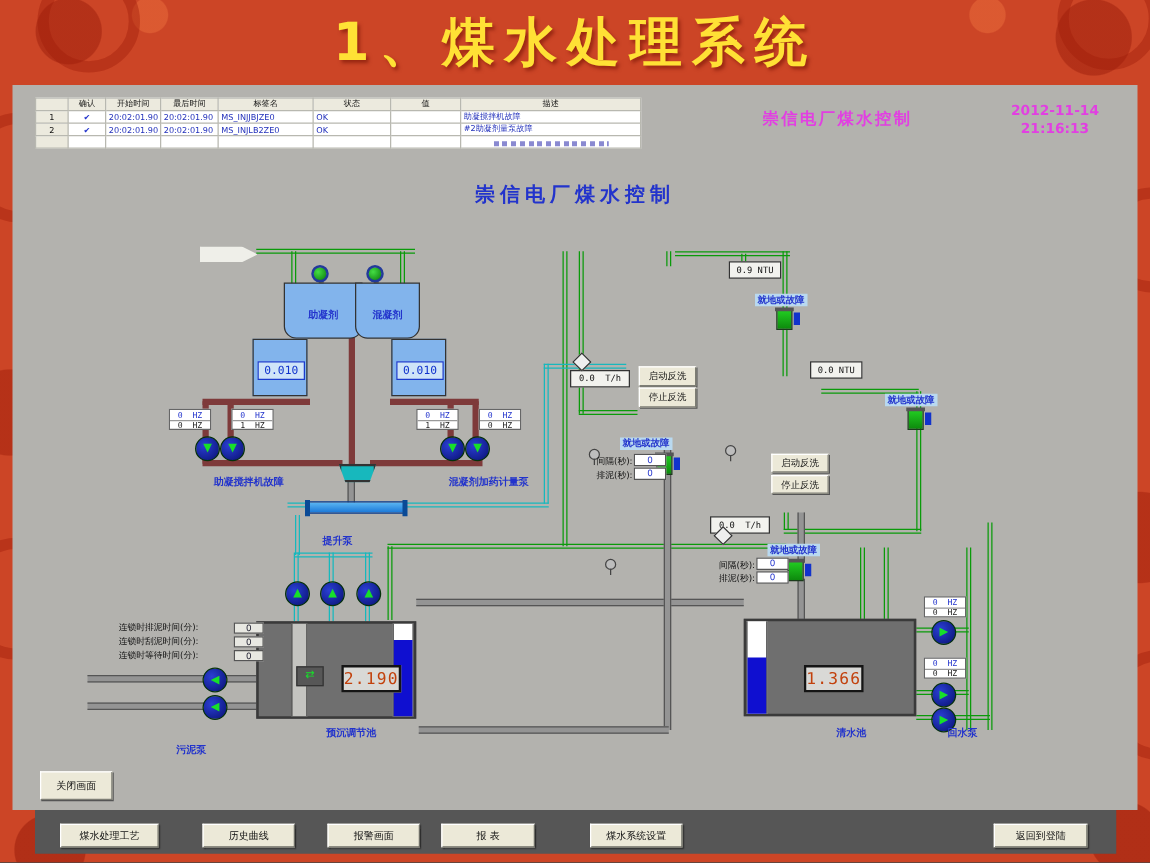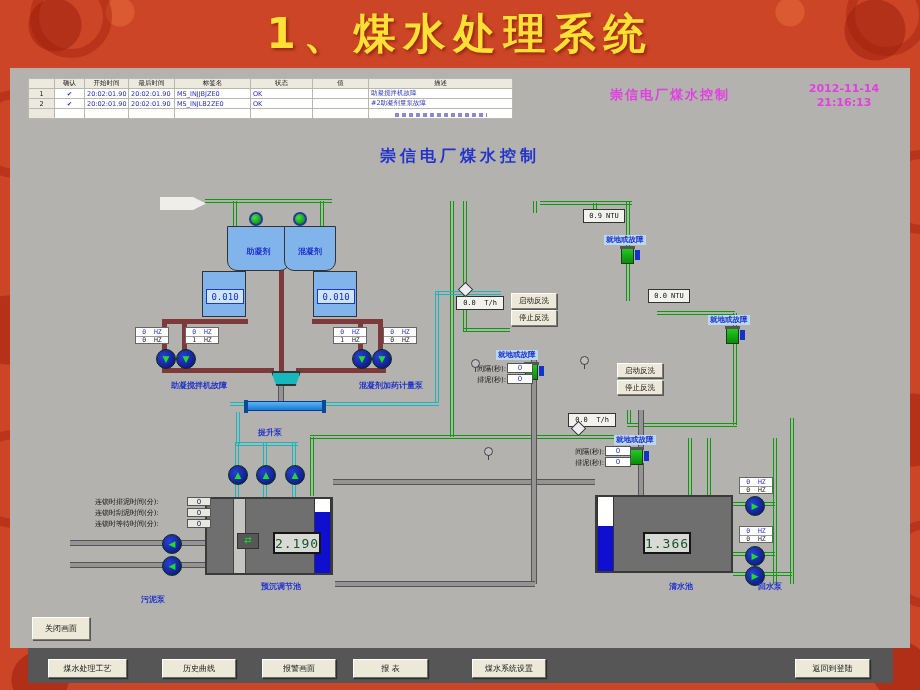--- a/index.html
+++ b/index.html
@@ -79,21 +79,21 @@
     border:1px solid #1b3b1b;z-index:4;cursor:pointer}
   .valve::before{content:"";position:absolute;left:-2px;top:-2px;right:-2px;height:3px;background:#555}
   .valve::after{content:"";position:absolute;right:-7px;top:2px;width:5px;height:10px;background:#1133cc}
 
   .fault{font-size:7.5px;font-weight:bold;color:#2233cc;background:#b9d9f0;
     padding:0 2px;white-space:nowrap;z-index:4}
 
   .disp{background:#f2f2ee;border:1px solid #333;display:flex;align-items:center;justify-content:center;
     font:7px "DejaVu Sans Mono",monospace;color:#111;z-index:4;white-space:pre}
   .bigdisp{background:#d9d9d6;border:2px solid #151515;display:flex;align-items:center;justify-content:center;
-    font:13px "DejaVu Sans Mono",monospace;color:#14532d;letter-spacing:1px;z-index:4}
+    font:13px "DejaVu Sans Mono",monospace;color:#c2410c;letter-spacing:1px;z-index:4}
 
   .hz{width:34px;height:17px;background:#fff;border:1px solid #666;z-index:4;
     font:6.5px "DejaVu Sans Mono",monospace;text-align:center;box-sizing:border-box}
   .hz .t{display:block;height:8px;line-height:8px;color:#2233cc;border-bottom:1px solid #999;white-space:pre}
   .hz .b{display:block;height:7px;line-height:7px;color:#222;white-space:pre}
 
   .blab{color:#2233cc;font-size:8px;font-weight:bold;text-align:center;white-space:nowrap;z-index:4}
 
   .pur{position:absolute;z-index:2}
   .pur .dome{background:#82b4ec;border:1px solid #333;border-bottom:none;border-radius:50% 50% 0 0/100% 100% 0 0;box-sizing:border-box}
@@ -103,21 +103,21 @@
   .pur .plbl{position:absolute;left:0;width:100%;text-align:center;font-size:9px;font-weight:bold;color:#2233cc;white-space:nowrap}
 
   .hbtn{position:absolute;background:#ece9d8;border:1px solid;border-color:#fff #7d7d74 #7d7d74 #fff;
     font-size:7.5px;color:#111;display:flex;align-items:center;justify-content:center;
     z-index:5;cursor:pointer;white-space:pre;box-shadow:1px 1px 0 #555}
 
   .timer-lbl{font-size:7px;color:#111;white-space:nowrap;z-index:4;text-align:right}
   .timer-box{width:26px;height:10px;background:#fff;border:1px solid #555;z-index:4;
     font-size:7px;color:#2233cc;display:flex;align-items:center;justify-content:center;box-sizing:border-box}
 
-  .ilk-row{position:absolute;display:flex;align-items:flex-start;z-index:4}
+  .ilk-row{position:absolute;display:flex;align-items:flex-end;z-index:4}
   .ilk-row .l{width:92px;font-size:7px;color:#111;white-space:nowrap}
   .ilk-row .v{width:24px;height:9px;background:#e8e8e2;border:1px solid #555;font-size:7px;color:#223;
     display:flex;align-items:center;justify-content:center;box-sizing:border-box}
 
   .basin{background:#6f6f6f;border:2px solid #3a3a3a;box-sizing:border-box;z-index:2}
   .band{position:absolute;top:0;bottom:0;background:#c4c4c0;border-left:1px solid #444;border-right:1px solid #444}
   .lvl{position:absolute;top:0;bottom:0;border-left:1px solid #333;border-right:1px solid #333;background:#fff}
   .lvl .fill{position:absolute;left:0;right:0;bottom:0;background:#0f0fd0}
   .scraper{position:absolute;width:20px;height:14px;background:#575757;border:1px solid #333;
     color:#17e02a;font-size:9px;line-height:13px;text-align:center;z-index:4}

